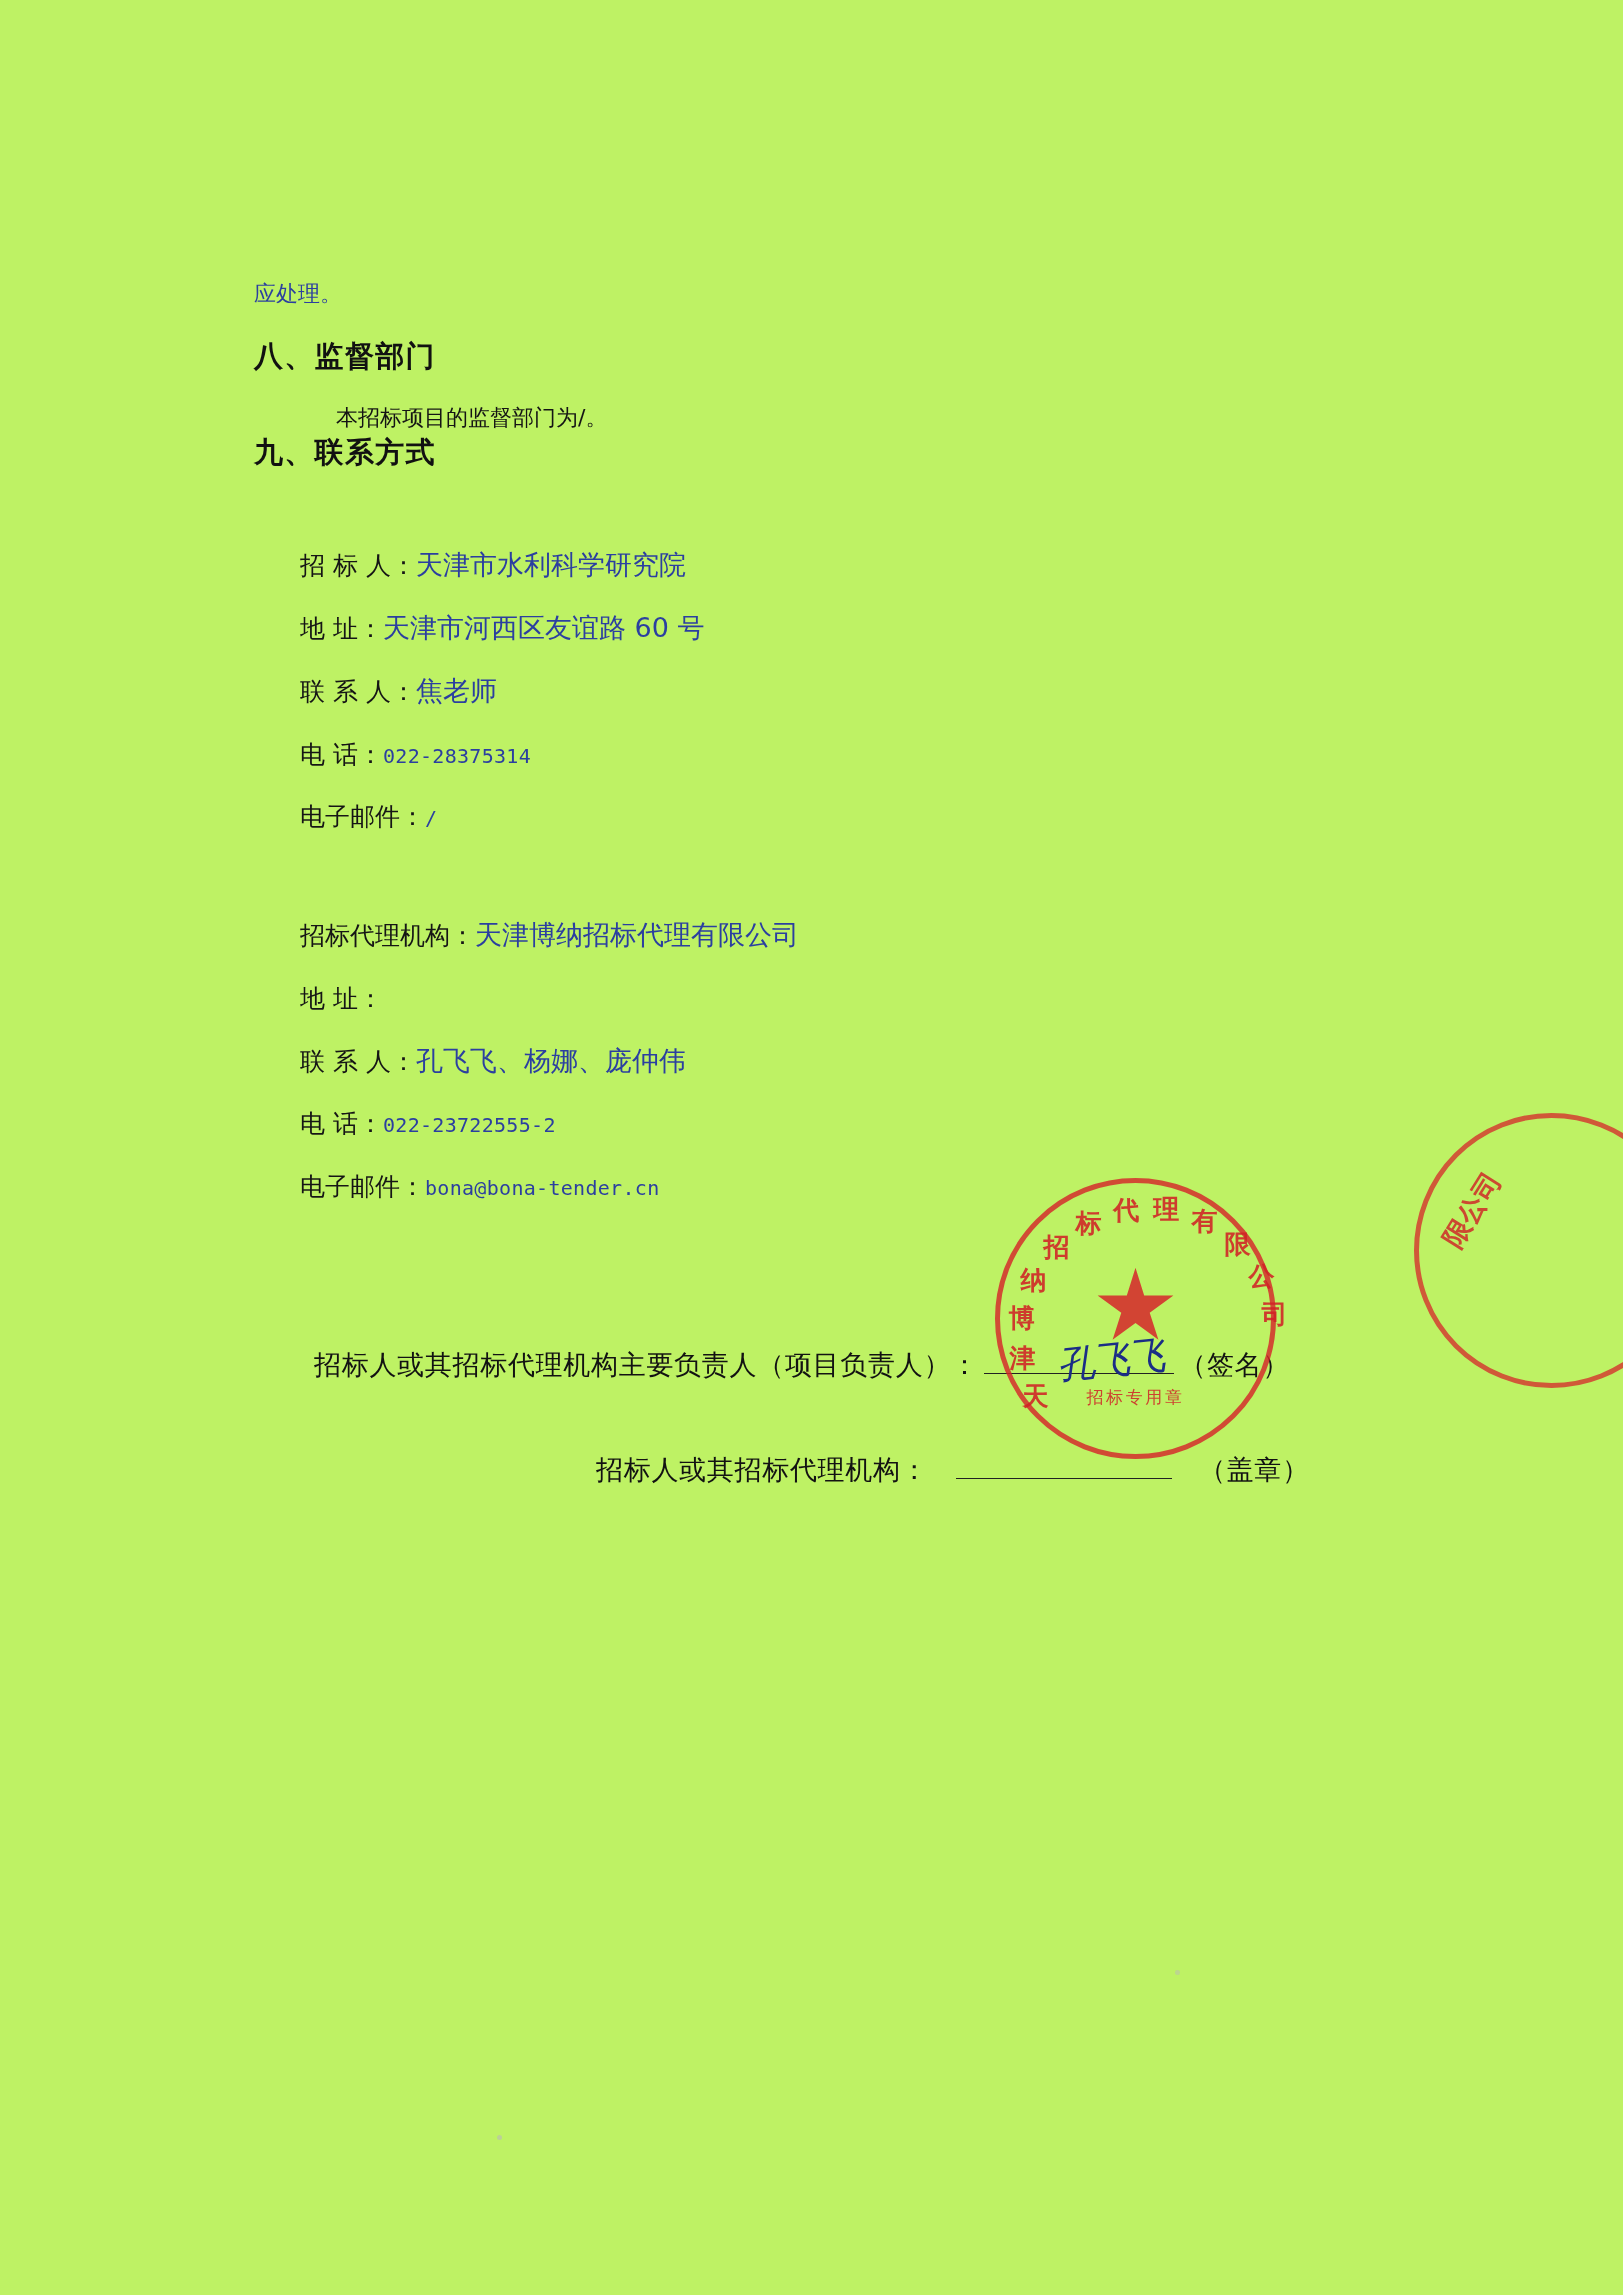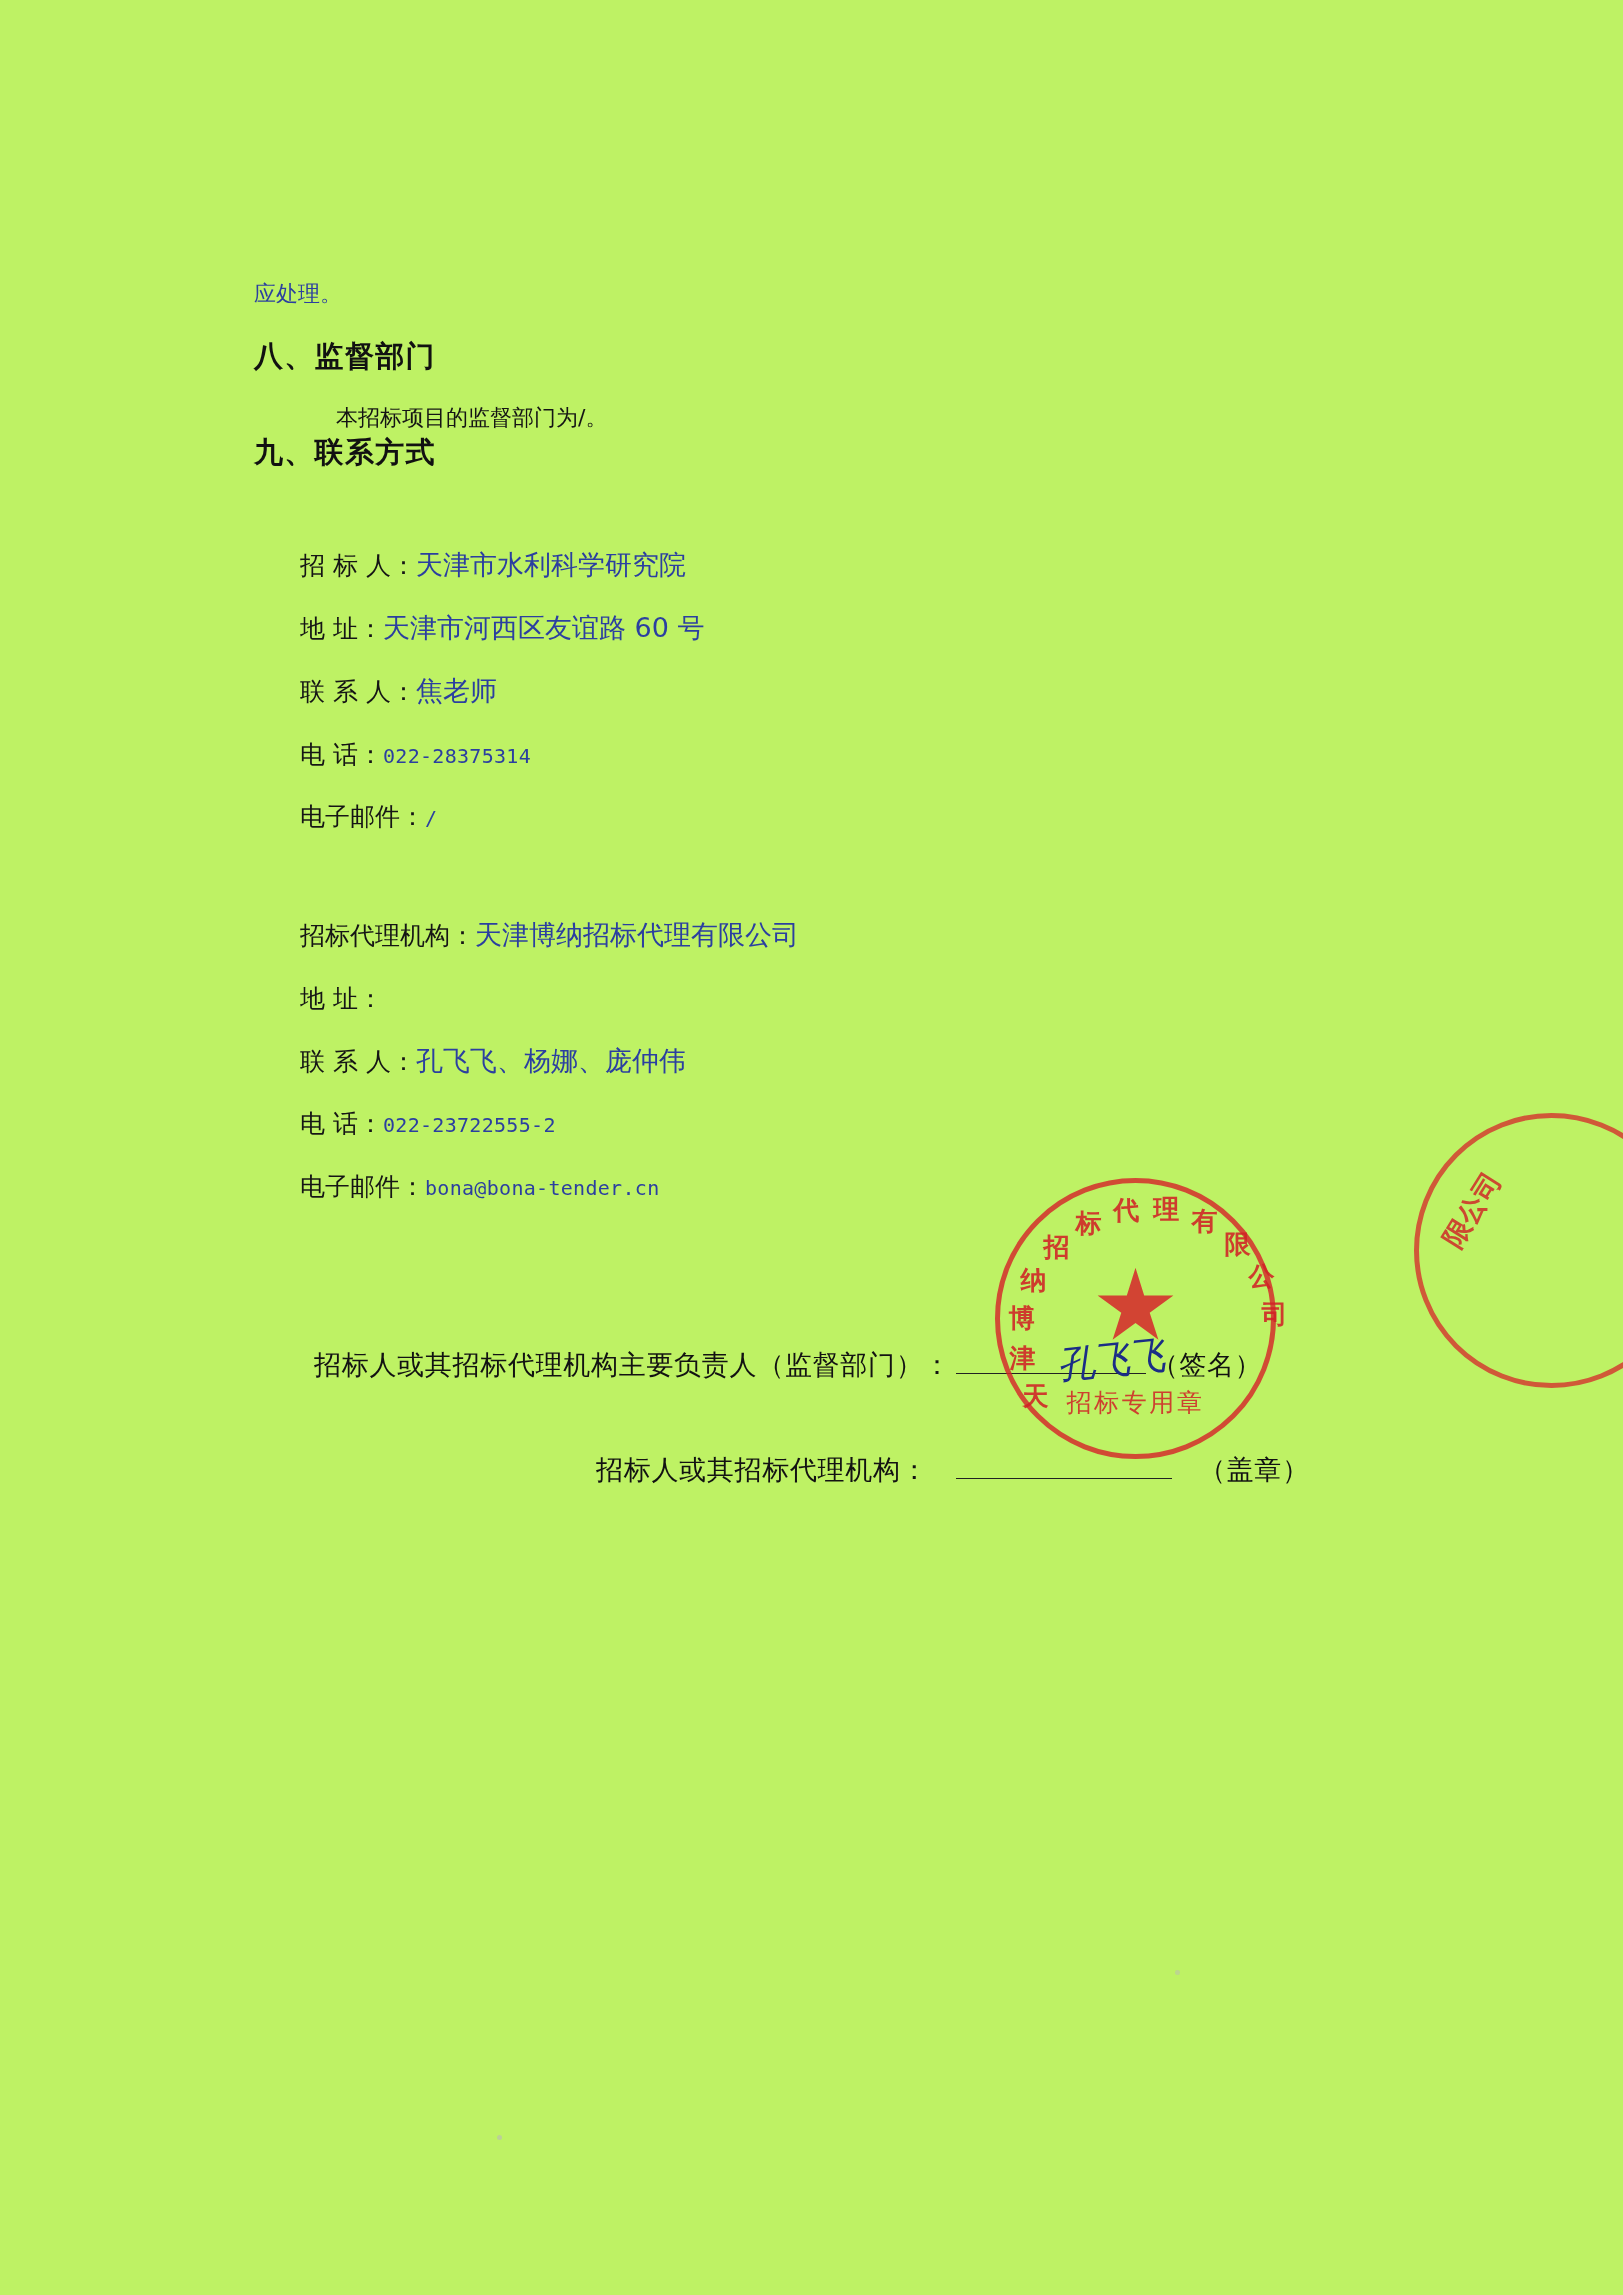--- a/index.html
+++ b/index.html
@@ -134,21 +134,21 @@
     font-weight: bold;
     color: rgba(208, 34, 38, 0.88);
     transform-origin: 0 0;
   }
   .seal-bottom-text {
     position: absolute;
     left: 50%;
     top: 74%;
     transform: translateX(-50%);
     font-family: "DejaVu Sans", sans-serif;
-    font-size: 25px;
+    font-size: 17px;
     color: rgba(208, 34, 38, 0.85);
     letter-spacing: 2.6px;
     white-space: nowrap;
   }
 
   
   .seal2 {
     position: absolute;
     left: 1414px;
     top: 1113px;
@@ -252,21 +252,21 @@
     <span class="lbl">电      话：</span>
     <span class="val mono">022-23722555-2</span>
   </div>
 
   <div class="row" style="left:300px; top:1138px;">
     <span class="lbl">电子邮件：</span>
     <span class="val mono">bona@bona-tender.cn</span>
   </div>
 
   <div class="row" style="left:314px; top:1347px;">
-    <span class="sig-line">招标人或其招标代理机构主要负责人（监督部门）：</span>
+    <span class="sig-line">招标人或其招标代理机构主要负责人（项目负责人）：</span>
     <span class="underline-blank" style="width:190px; margin:0 5.2px;"></span>
     <span class="sig-line">（签名）</span>
   </div>
 
   <div class="row" style="left:596px; top:1452px;gap:22px;">
     <span class="sig-line">招标人或其招标代理机构：</span>
     <span class="underline-blank" style="width:216px; margin:0 5.2px;"></span>
     <span class="sig-line">（盖章）</span>
   </div>
 

